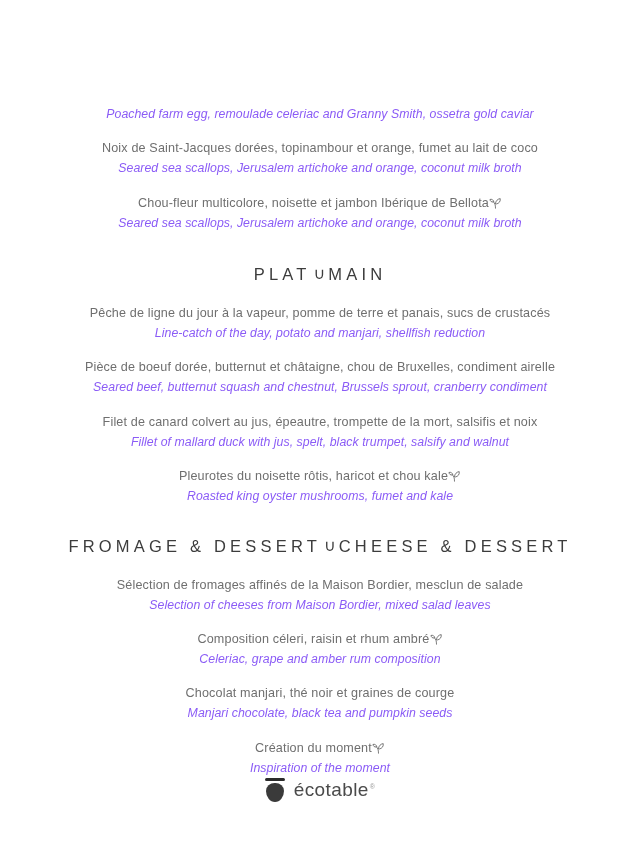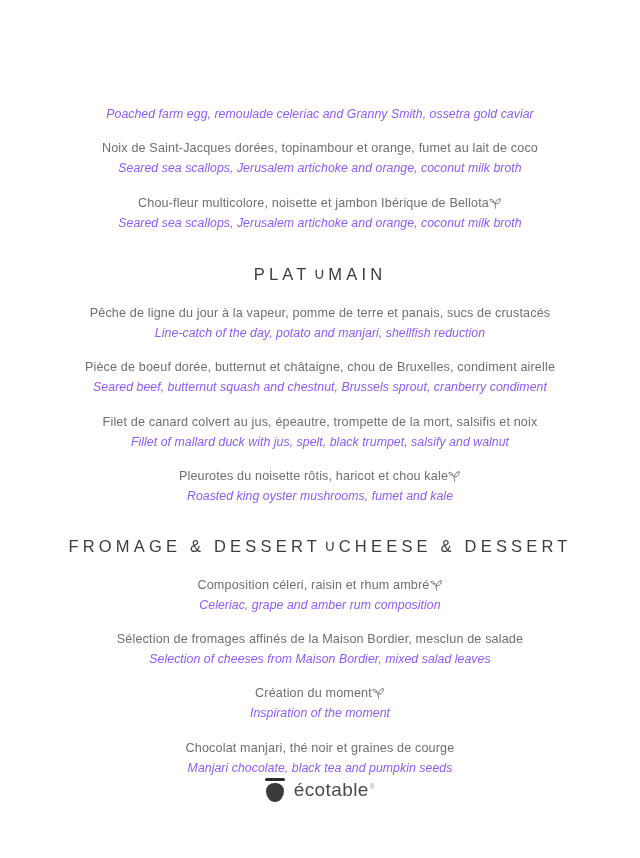--- a/index.html
+++ b/index.html
@@ -183,42 +183,42 @@
     </div>
   </div>
 
   <div class="gap-plat-fromage"></div>
 
   <div class="section">
     <div class="section-heading">
       <span>FROMAGE &amp; DESSERT</span><span class="sep">∪</span><span>CHEESE &amp; DESSERT</span>
     </div>
     <div class="dish">
-      <div class="dish-fr"><span>Composition céleri, raisin et rhum ambré</span><span class="leaf-icon"><svg viewBox="0 0 16 16">
-              <path d="M8 15 C8 11, 7.2 8.6, 5.4 7.2" fill="none" stroke="#4a4a4a" stroke-width="0.9" stroke-linecap="round"></path>
-              <path d="M5.6 7.4 C3.2 7.8, 1.4 6.4, 1.2 4.2 C3.6 3.6, 5.6 4.9, 5.8 7.2 Z" fill="none" stroke="#4a4a4a" stroke-width="0.9" stroke-linejoin="round"></path>
-              <path d="M7.9 9.6 C8.2 6.2, 10.6 3.6, 13.8 3.2 C14.4 6.6, 12.2 9.4, 8.9 9.8 Z" fill="none" stroke="#4a4a4a" stroke-width="0.9" stroke-linejoin="round"></path>
-            </svg></span></div>
-      <div class="dish-en">Celeriac, grape and amber rum composition</div>
-    </div>
-    <div class="dish">
       <div class="dish-fr">Sélection de fromages affinés de la Maison Bordier, mesclun de salade</div>
       <div class="dish-en">Selection of cheeses from Maison Bordier, mixed salad leaves</div>
     </div>
     <div class="dish">
-      <div class="dish-fr"><span>Création du moment</span><span class="leaf-icon"><svg viewBox="0 0 16 16">
-              <path d="M8 15 C8 11, 7.2 8.6, 5.4 7.2" fill="none" stroke="#4a4a4a" stroke-width="0.9" stroke-linecap="round"></path>
-              <path d="M5.6 7.4 C3.2 7.8, 1.4 6.4, 1.2 4.2 C3.6 3.6, 5.6 4.9, 5.8 7.2 Z" fill="none" stroke="#4a4a4a" stroke-width="0.9" stroke-linejoin="round"></path>
-              <path d="M7.9 9.6 C8.2 6.2, 10.6 3.6, 13.8 3.2 C14.4 6.6, 12.2 9.4, 8.9 9.8 Z" fill="none" stroke="#4a4a4a" stroke-width="0.9" stroke-linejoin="round"></path>
-            </svg></span></div>
-      <div class="dish-en">Inspiration of the moment</div>
+      <div class="dish-fr"><span>Composition céleri, raisin et rhum ambré</span><span class="leaf-icon"><svg viewBox="0 0 16 16">
+              <path d="M8 15 C8 11, 7.2 8.6, 5.4 7.2" fill="none" stroke="#4a4a4a" stroke-width="0.9" stroke-linecap="round"></path>
+              <path d="M5.6 7.4 C3.2 7.8, 1.4 6.4, 1.2 4.2 C3.6 3.6, 5.6 4.9, 5.8 7.2 Z" fill="none" stroke="#4a4a4a" stroke-width="0.9" stroke-linejoin="round"></path>
+              <path d="M7.9 9.6 C8.2 6.2, 10.6 3.6, 13.8 3.2 C14.4 6.6, 12.2 9.4, 8.9 9.8 Z" fill="none" stroke="#4a4a4a" stroke-width="0.9" stroke-linejoin="round"></path>
+            </svg></span></div>
+      <div class="dish-en">Celeriac, grape and amber rum composition</div>
     </div>
     <div class="dish">
       <div class="dish-fr">Chocolat manjari, thé noir et graines de courge</div>
       <div class="dish-en">Manjari chocolate, black tea and pumpkin seeds</div>
+    </div>
+    <div class="dish">
+      <div class="dish-fr"><span>Création du moment</span><span class="leaf-icon"><svg viewBox="0 0 16 16">
+              <path d="M8 15 C8 11, 7.2 8.6, 5.4 7.2" fill="none" stroke="#4a4a4a" stroke-width="0.9" stroke-linecap="round"></path>
+              <path d="M5.6 7.4 C3.2 7.8, 1.4 6.4, 1.2 4.2 C3.6 3.6, 5.6 4.9, 5.8 7.2 Z" fill="none" stroke="#4a4a4a" stroke-width="0.9" stroke-linejoin="round"></path>
+              <path d="M7.9 9.6 C8.2 6.2, 10.6 3.6, 13.8 3.2 C14.4 6.6, 12.2 9.4, 8.9 9.8 Z" fill="none" stroke="#4a4a4a" stroke-width="0.9" stroke-linejoin="round"></path>
+            </svg></span></div>
+      <div class="dish-en">Inspiration of the moment</div>
     </div>
   </div>
 
   <div class="footer">
     <div class="logo-mark">
       <div class="logo-lid"></div>
       <div class="logo-pot"></div>
     </div>
     <div class="logo-word"><span>écotable</span><span class="logo-reg">®</span></div>
   </div>

